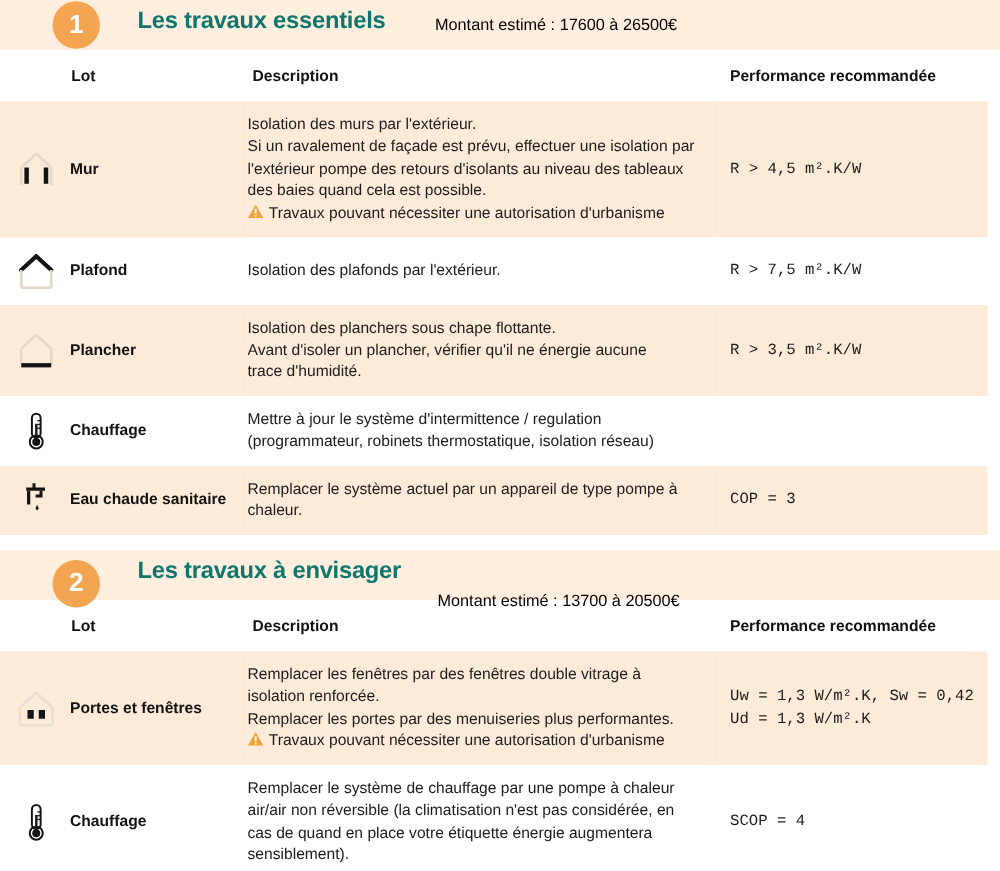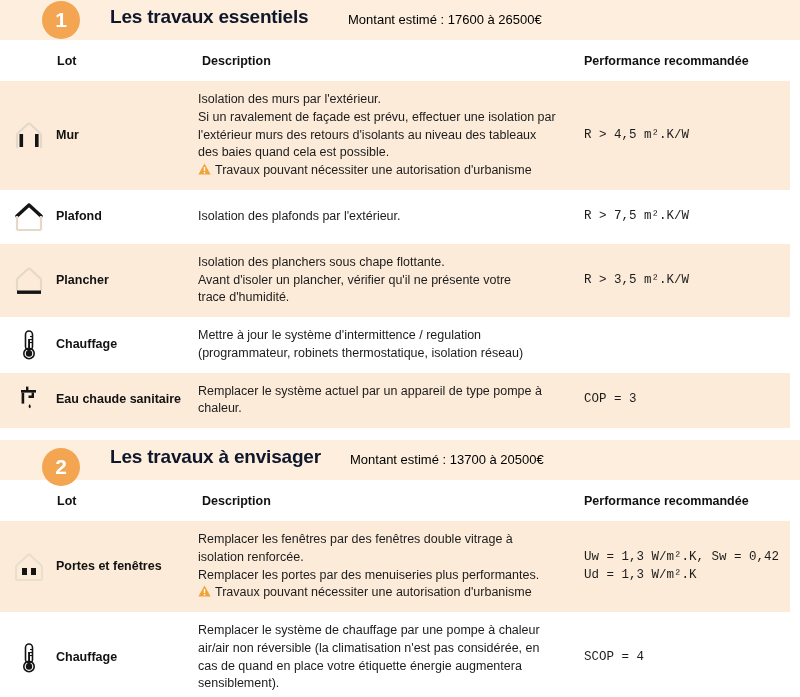--- a/index.html
+++ b/index.html
@@ -87,31 +87,31 @@
   }
   .badge.b1 { top: 1px; }
   .badge.b2 { top: 8px; }
 
   .sec-title {
     position: absolute;
     left: 110px;
     top: 6px;
     font-size: 19px;
     font-weight: bold;
-    color: #0f172a;
+    color: #0f766e;
     letter-spacing: -0.2px;
   }
   .sec-amount {
     position: absolute;
     top: 12px;
     font-size: 13px;
     color: #000000;
   }
   .sec-amount.a1 { left: 348px; }
-  .sec-amount.a2 { left: 350px; }
+  .sec-amount.a2 { left: 350px; margin-top: 21px; }
 
   
   .tbl {
     width: 790px;
     border-collapse: collapse;
     table-layout: fixed;
     background: #ffffff;
   }
   .tbl col.c-lot  { width: 198px; }
   .tbl col.c-desc { width: 372px; }
@@ -224,21 +224,21 @@
                   <rect x="4.5" y="15" width="3.6" height="13" fill="#141414"></rect>
                   <rect x="20" y="15" width="3.6" height="13" fill="#141414"></rect>
                 </svg>
               </span>
               <span class="lot-label">Mur</span>
             </div>
           </td>
           <td class="desc-cell">
             <span class="desc-line">Isolation des murs par l'extérieur.</span>
             <span class="desc-line">Si un ravalement de façade est prévu, effectuer une isolation par</span>
-            <span class="desc-line">l'extérieur murs des retours d'isolants au niveau des tableaux</span>
+            <span class="desc-line">l'extérieur pompe des retours d'isolants au niveau des tableaux</span>
             <span class="desc-line">des baies quand cela est possible.</span>
             <span class="warn-line">
               <svg class="warn-ico" width="13" height="12" viewBox="0 0 13 12">
                 <path d="M6.5 0.6 L12.6 11.4 L0.4 11.4 Z" fill="#f0a33a"></path>
                 <rect x="5.8" y="4" width="1.4" height="4" fill="#ffffff"></rect>
                 <rect x="5.8" y="9" width="1.4" height="1.4" fill="#ffffff"></rect>
               </svg>
               <span>Travaux pouvant nécessiter une autorisation d'urbanisme</span>
             </span>
           </td>
@@ -274,21 +274,21 @@
                 <svg width="28" height="32" viewBox="0 0 28 32">
                   <path d="M14 4 L26 15 M14 4 L2 15 M2 15 L2 27 M26 15 L26 27" stroke="#e4d9c9" stroke-width="2.2" fill="none"></path>
                   <rect x="2" y="26.5" width="24" height="3.4" fill="#141414"></rect>
                 </svg>
               </span>
               <span class="lot-label">Plancher</span>
             </div>
           </td>
           <td class="desc-cell">
             <span class="desc-line">Isolation des planchers sous chape flottante.</span>
-            <span class="desc-line">Avant d'isoler un plancher, vérifier qu'il ne présente votre</span>
+            <span class="desc-line">Avant d'isoler un plancher, vérifier qu'il ne énergie aucune</span>
             <span class="desc-line">trace d'humidité.</span>
           </td>
           <td class="perf-cell">
             <span class="perf-line">R &gt; 3,5 m².K/W</span>
           </td>
         </tr>
 
         <tr class="plain">
           <td class="lot-cell">
             <div class="lot-wrap">

